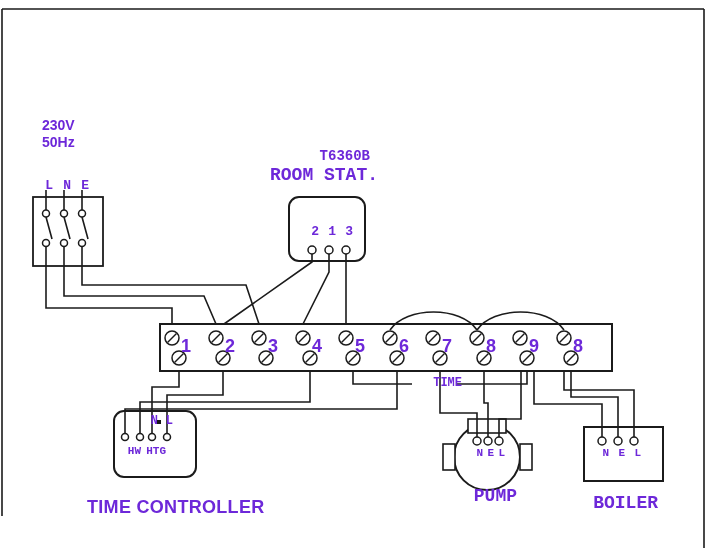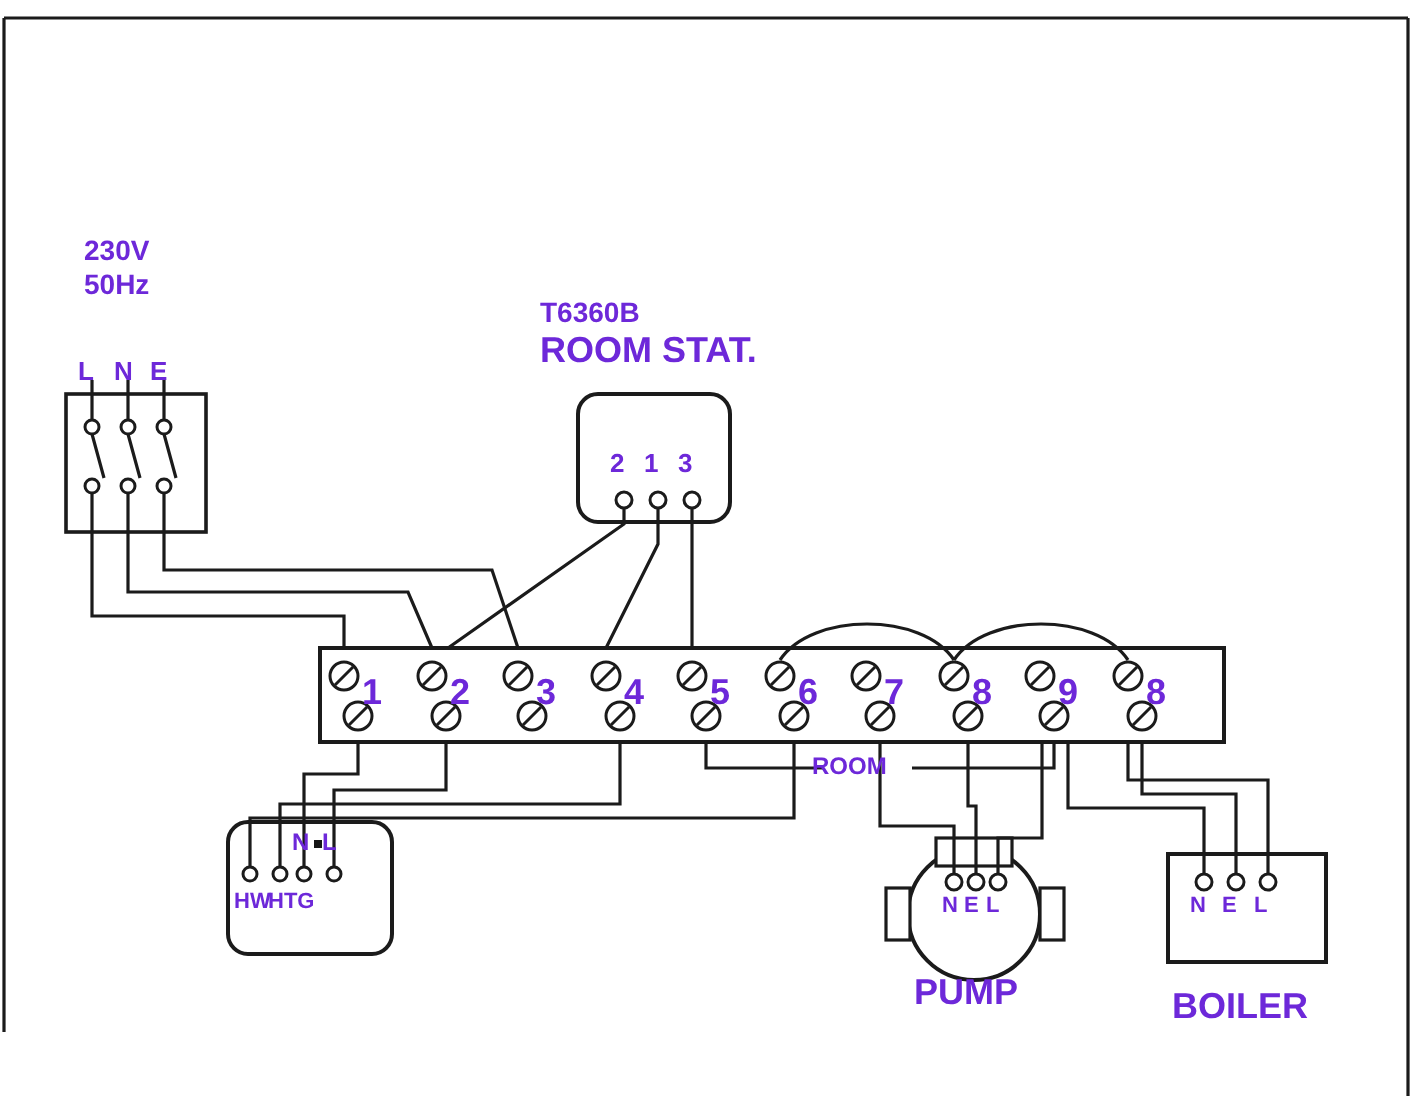--- a/index.html
+++ b/index.html
@@ -5,21 +5,21 @@
   html,body{margin:0;padding:0;background:#ffffff;}
   .stage{
     position:relative;width:707px;height:560px;background:#ffffff;
     overflow:hidden;font-family:"Liberation Sans",sans-serif;
   }
   .stage svg{position:absolute;left:0;top:0;}
   .lbl{
     position:absolute;color:#6d28d9;font-weight:600;line-height:1;
     white-space:nowrap;
   }
-  .c{text-align:left;}
+  .c{text-align:right;font-family:Liberation Mono, monospace;}
   .fs14{font-size:14px;}
   .fs135{font-size:18px;}
   .fs13{font-size:13px;}
   .fs12{font-size:12px;}
   .fs11{font-size:11px;}
   .dot{position:absolute;width:4px;height:4px;background:#161616;}
 </style>
 </head>
 <body>
 
@@ -144,27 +144,28 @@
   <div class="lbl fs135" style="left:225px;top:337px;">2</div>
   <div class="lbl fs135" style="left:268px;top:337px;">3</div>
   <div class="lbl fs135" style="left:312px;top:337px;">4</div>
   <div class="lbl fs135" style="left:355px;top:337px;">5</div>
   <div class="lbl fs135" style="left:399px;top:337px;">6</div>
   <div class="lbl fs135" style="left:442px;top:337px;">7</div>
   <div class="lbl fs135" style="left:486px;top:337px;">8</div>
   <div class="lbl fs135" style="left:529px;top:337px;">9</div>
   <div class="lbl fs135" style="left:573px;top:337px;">8</div>
 
-  <div class="lbl fs12 c" style="left:406px;top:377px;width:56px;">ROOM</div>
+  <div class="lbl fs12 c" style="left:406px;top:377px;width:56px;">TIME</div>
 
   <div class="lbl fs12 c" style="left:146px;top:415px;width:12px;">N</div>
   <div class="dot" style="left:157px;top:420px;"></div>
   <div class="lbl fs12 c" style="left:161px;top:415px;width:12px;">L</div>
   <div class="lbl fs11 c" style="left:117px;top:446px;width:24px;">HW</div>
   <div class="lbl fs11 c" style="left:134px;top:446px;width:32px;">HTG</div>
+  <div class="lbl fs135" style="left:87px;top:498px;letter-spacing:0.3px;">TIME CONTROLLER</div>
 
   <div class="lbl fs11 c" style="left:471px;top:448px;width:12px;">N</div>
   <div class="lbl fs11 c" style="left:482px;top:448px;width:12px;">E</div>
   <div class="lbl fs11 c" style="left:493px;top:448px;width:12px;">L</div>
   <div class="lbl fs135 c" style="left:457px;top:487px;width:60px;">PUMP</div>
 
   <div class="lbl fs11 c" style="left:595px;top:448px;width:14px;">N</div>
   <div class="lbl fs11 c" style="left:611px;top:448px;width:14px;">E</div>
   <div class="lbl fs11 c" style="left:627px;top:448px;width:14px;">L</div>
   <div class="lbl fs135 c" style="left:586px;top:494px;width:72px;">BOILER</div>

